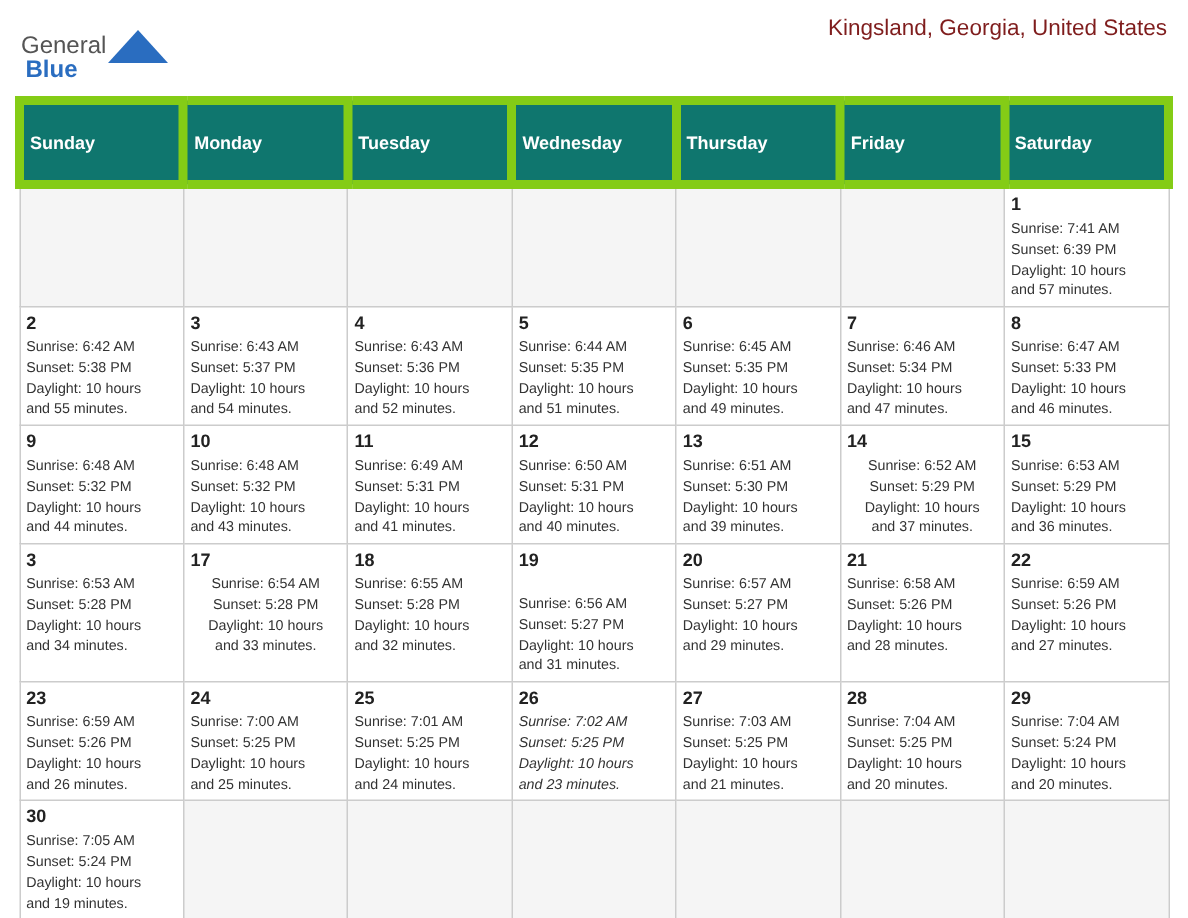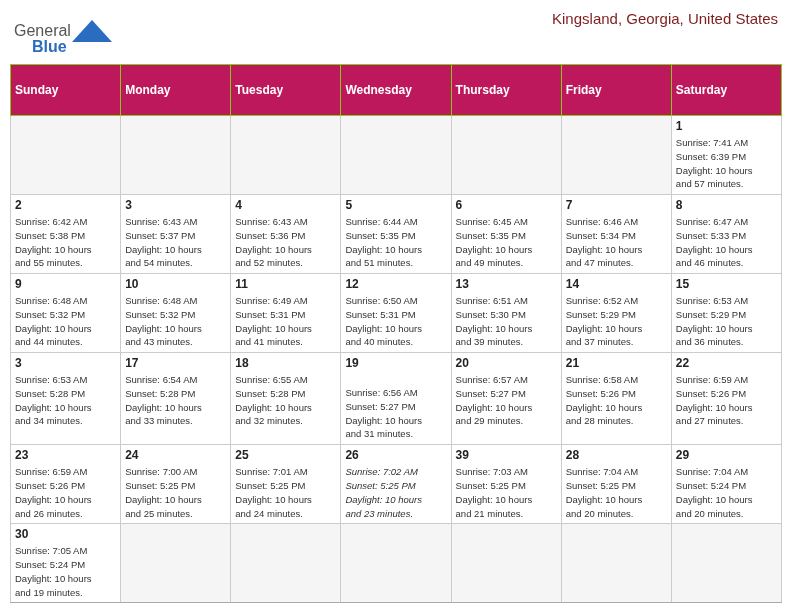--- a/index.html
+++ b/index.html
@@ -34,26 +34,26 @@
     .location-title {
       font-size: 15px;
       color: #7f1d1d;
     }
     .calendar {
       width: 100%;
       border-collapse: collapse;
       border: 1px solid #aaa;
     }
     .calendar th {
-      background-color: #be185d;
+      background-color: #0f766e;
       color: #fff;
       font-size: 12px;
       font-weight: bold;
       padding: 18px 4px;
-      border: 1px solid #84cc16;
+      border: 6px solid #84cc16;
       text-align: left;
     }
     .calendar td {
       width: calc(100% / 7);
       vertical-align: top;
       border: 1px solid #ccc;
       padding: 3px 4px;
       font-size: 9.5px;
       color: #333;
       min-height: 80px;
@@ -81,21 +81,21 @@
 <body>
 
 <div class="header">
   <div class="logo">
     <div style="display:flex;align-items:center;">
       <span style="font-size:16px;color:#555;font-weight:normal;">General</span>
       <svg width="40" height="22" viewBox="0 0 40 22" style="margin-left:1px;">
         <polygon points="0,22 20,0 40,22" fill="#2a6dc0"></polygon>
       </svg>
     </div>
-    <span style="font-size:16px;color:#2a6dc0;font-weight:bold;margin-top:-4px;margin-left:18px;">Blue</span>
+    <span style="font-size:16px;color:#2a6dc0;font-weight:bold;margin-top:-4px;margin-left:3px;">Blue</span>
   </div>
   <div class="title-block">
     <div class="location-title">Kingsland, Georgia, United States</div>
   </div>
 </div>
 
 <table class="calendar">
   <thead>
     <tr>
     <th>Sunday</th>
@@ -205,21 +205,21 @@
         </td>
         <td>
           <div class="day-number">13</div>
           <div class="day-info" style="white-space: pre-line;">Sunrise: 6:51 AM
 Sunset: 5:30 PM
 Daylight: 10 hours
 and 39 minutes.</div>
         </td>
         <td>
           <div class="day-number">14</div>
-          <div class="day-info" style="white-space: pre-line;">Sunrise: 6:52 AM
+          <div class="day-info" style="white-space: pre-line; text-align: center;">Sunrise: 6:52 AM
 Sunset: 5:29 PM
 Daylight: 10 hours
 and 37 minutes.</div>
         </td>
         <td>
           <div class="day-number">15</div>
           <div class="day-info" style="white-space: pre-line;">Sunrise: 6:53 AM
 Sunset: 5:29 PM
 Daylight: 10 hours
 and 36 minutes.</div>
@@ -228,21 +228,21 @@
       <tr>
         <td>
           <div class="day-number">3</div>
           <div class="day-info" style="white-space: pre-line;">Sunrise: 6:53 AM
 Sunset: 5:28 PM
 Daylight: 10 hours
 and 34 minutes.</div>
         </td>
         <td>
           <div class="day-number">17</div>
-          <div class="day-info" style="white-space: pre-line;">Sunrise: 6:54 AM
+          <div class="day-info" style="white-space: pre-line; text-align: center;">Sunrise: 6:54 AM
 Sunset: 5:28 PM
 Daylight: 10 hours
 and 33 minutes.</div>
         </td>
         <td>
           <div class="day-number">18</div>
           <div class="day-info" style="white-space: pre-line;">Sunrise: 6:55 AM
 Sunset: 5:28 PM
 Daylight: 10 hours
 and 32 minutes.</div>
@@ -299,21 +299,21 @@
 and 24 minutes.</div>
         </td>
         <td>
           <div class="day-number">26</div>
           <div class="day-info" style="white-space: pre-line; font-style: italic;">Sunrise: 7:02 AM
 Sunset: 5:25 PM
 Daylight: 10 hours
 and 23 minutes.</div>
         </td>
         <td>
-          <div class="day-number">39</div>
+          <div class="day-number">27</div>
           <div class="day-info" style="white-space: pre-line;">Sunrise: 7:03 AM
 Sunset: 5:25 PM
 Daylight: 10 hours
 and 21 minutes.</div>
         </td>
         <td>
           <div class="day-number">28</div>
           <div class="day-info" style="white-space: pre-line;">Sunrise: 7:04 AM
 Sunset: 5:25 PM
 Daylight: 10 hours

